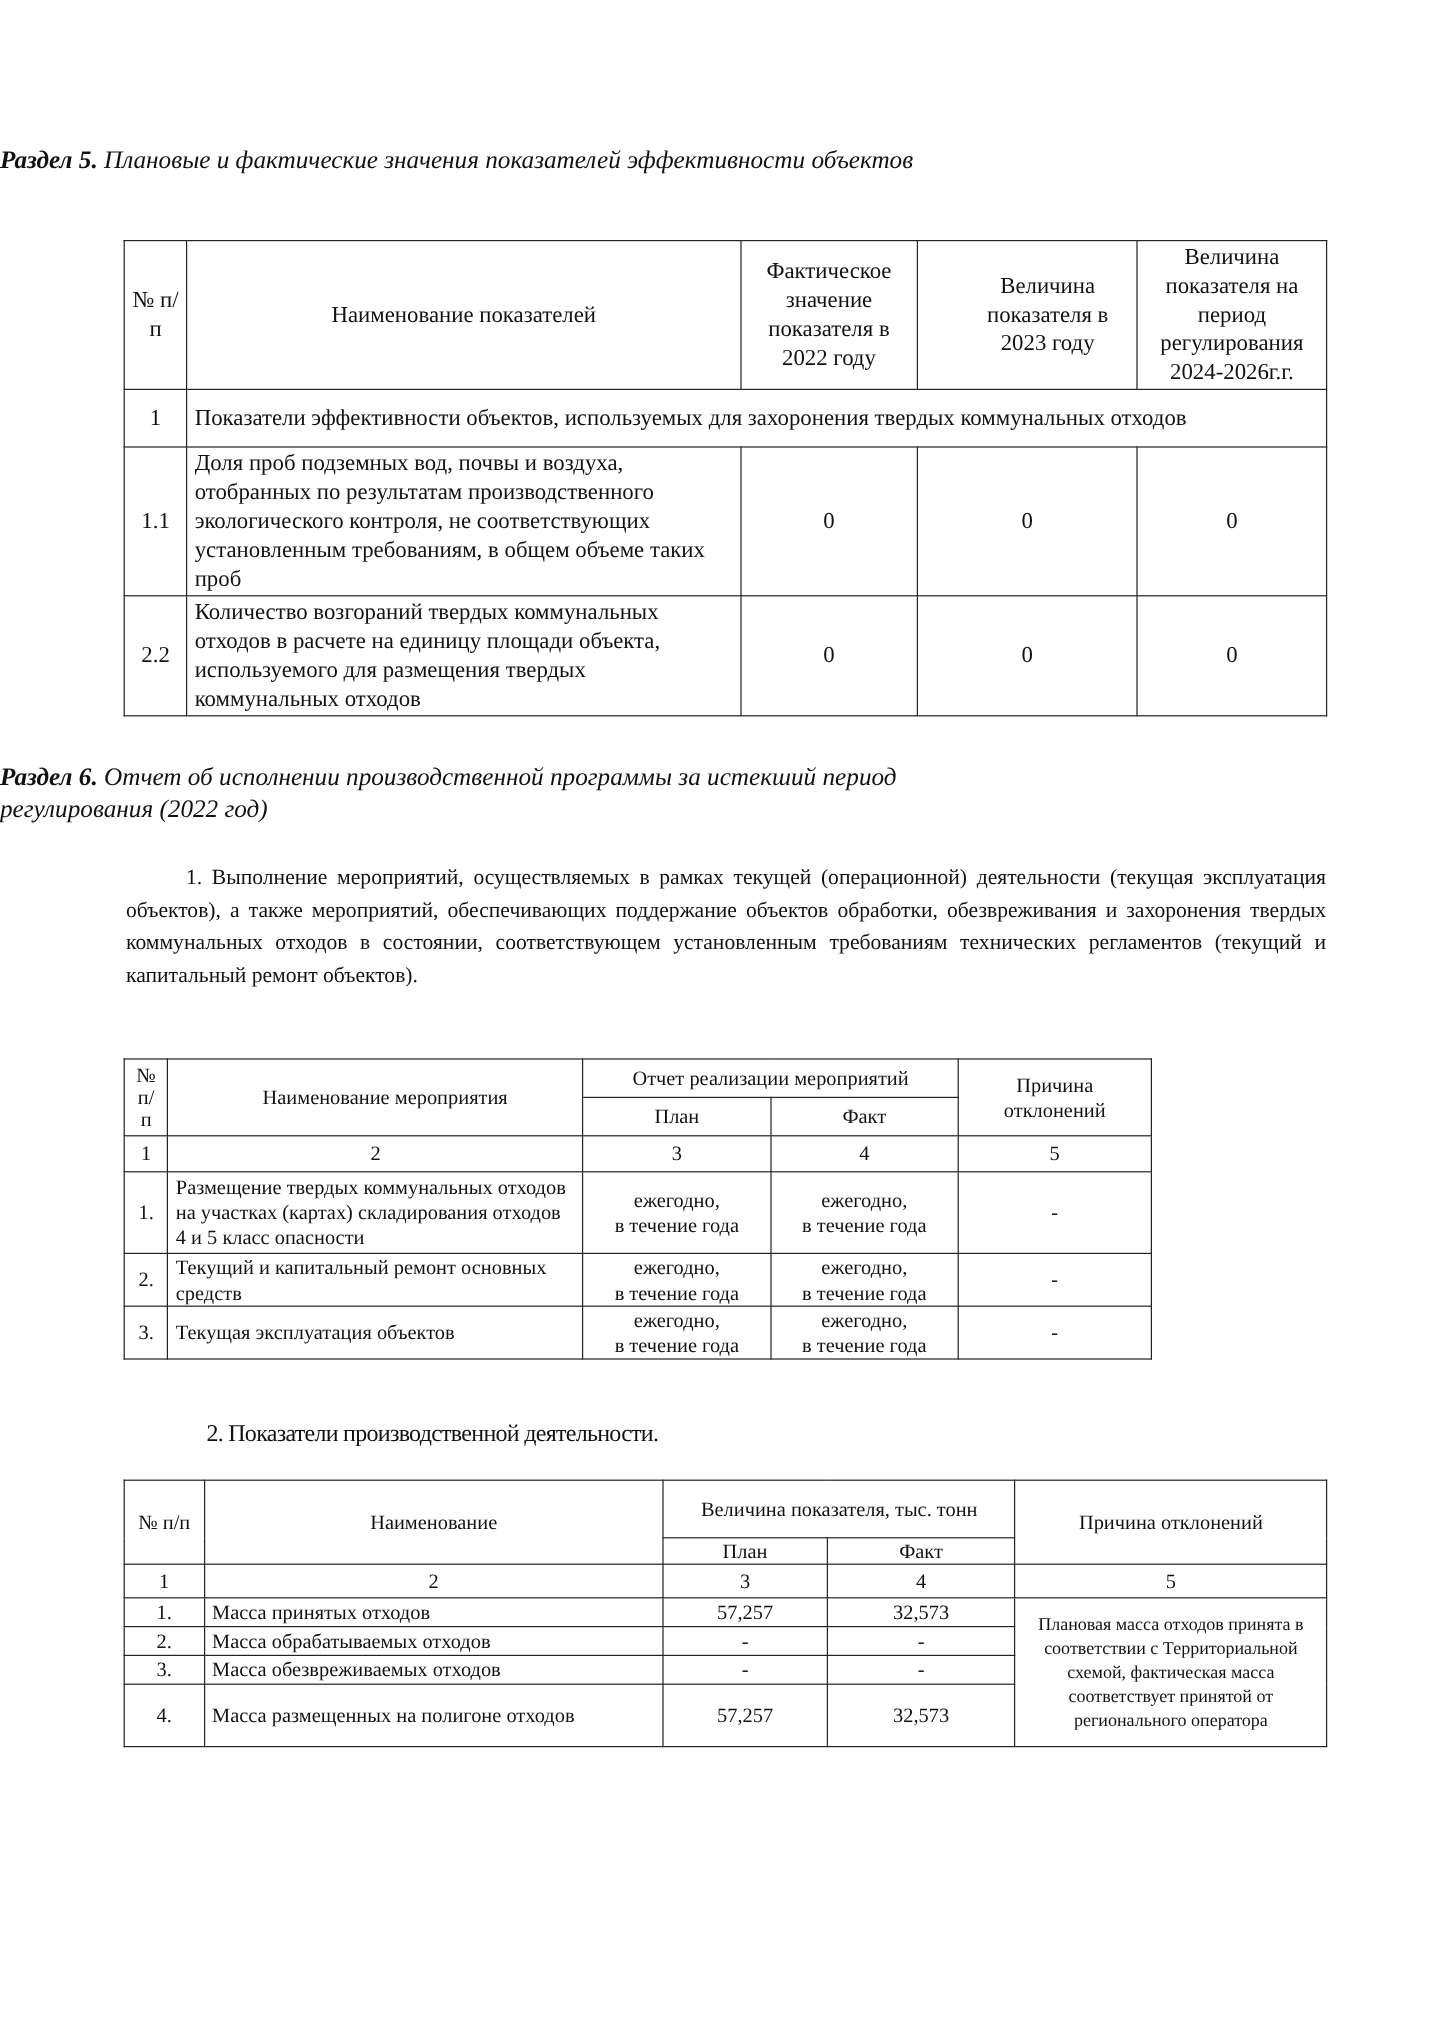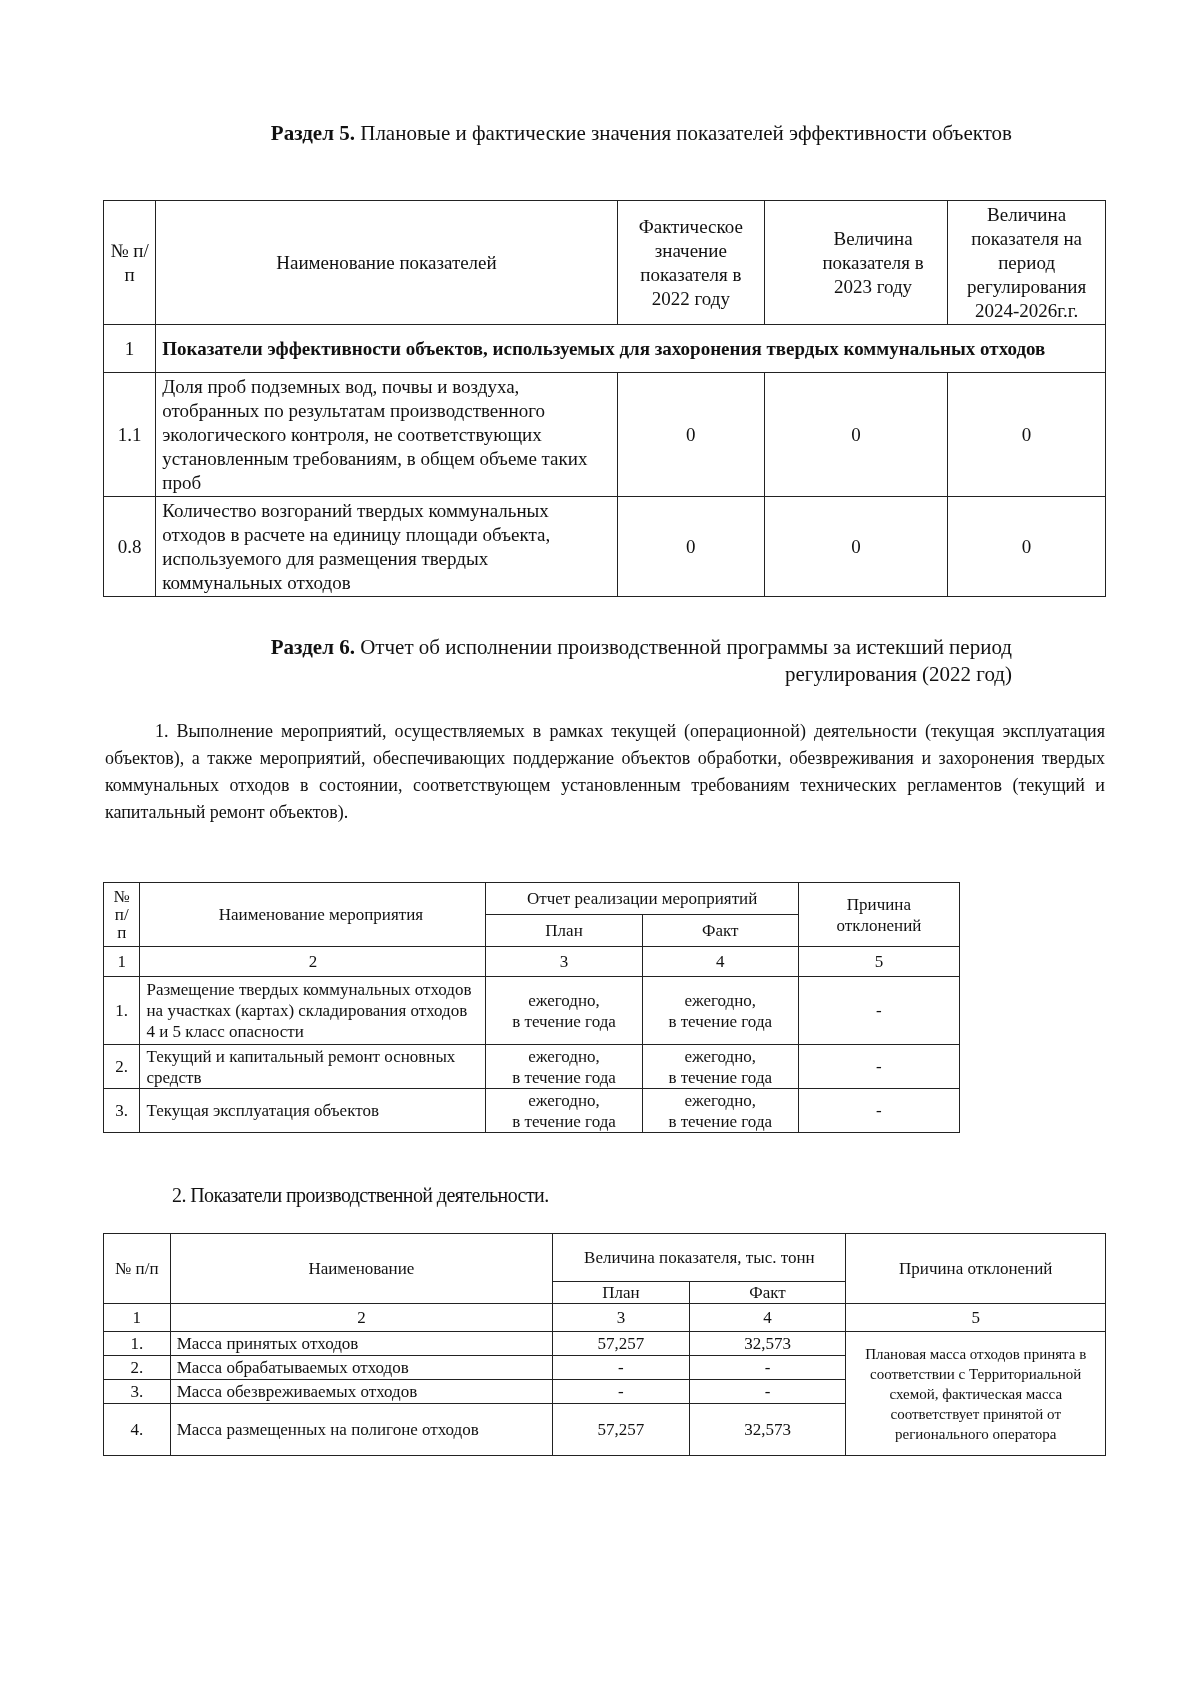--- a/index.html
+++ b/index.html
@@ -1,26 +1,26 @@
 <!DOCTYPE html>
 <html><head>
 <meta charset="utf-8">
 <style>
   html, body { margin: 0; padding: 0; background: #ffffff; }
   body { width: 1200px; height: 1692px; position: relative; overflow: hidden;
          font-family: "Liberation Serif", "DejaVu Serif", serif; color: #111; }
   .page { position: absolute; left: 0; top: 0; width: 1200px; height: 1692px; }
-  .title { position: absolute; left: 0; width: 1012px; text-align: right; font-size: 21px; line-height: 27px; }
+  .title { position: absolute; left: 0; width: 1012px; text-align: left; font-size: 21px; line-height: 27px; font-style: italic; }
   .title b { font-weight: bold; }
   table { border-collapse: collapse; position: absolute; }
   td, th { border: 1.5px solid #222; font-weight: normal; padding: 0 6px; vertical-align: middle; }
   .c { text-align: center; }
   .l { text-align: left; }
   #t5 { left: 103px; top: 200px; width: 1003px; font-size: 19px; line-height: 24px; }
-  #t5 .bold { font-weight: bold; }
+  #t5 .bold { font-weight: normal; }
   .para { position: absolute; left: 105px; width: 1000px; font-size: 18px; line-height: 27px; text-align: justify; }
   #t6a { left: 103px; top: 882px; width: 857px; font-size: 17px; line-height: 21px; }
   #t6b { left: 103px; top: 1233px; width: 1003px; font-size: 17px; line-height: 21px; }
   .sub2 { position: absolute; left: 172px; top: 1184px; font-size: 20px; letter-spacing: -0.6px; }
   .reason { font-size: 15px; line-height: 20px; }
 </style>
 </head>
 <body>
 
 <div class="page">
@@ -43,21 +43,21 @@
       <td class="l bold" colspan="4">Показатели эффективности объектов, используемых для захоронения твердых коммунальных отходов</td>
     </tr>
     <tr style="height:124px;">
       <td class="c">1.1</td>
       <td class="l">Доля проб подземных вод, почвы и воздуха, отобранных по результатам производственного экологического контроля, не соответствующих установленным требованиям, в общем объеме таких проб</td>
       <td class="c">0</td>
       <td class="c">0</td>
       <td class="c">0</td>
     </tr>
     <tr style="height:100px;">
-      <td class="c">0.8</td>
+      <td class="c">2.2</td>
       <td class="l">Количество возгораний твердых коммунальных отходов в расчете на единицу площади объекта, используемого для размещения твердых коммунальных отходов</td>
       <td class="c">0</td>
       <td class="c">0</td>
       <td class="c">0</td>
     </tr>
   </tbody>
     </table>
 
   <div class="title" style="top:634px;">
     <b>Раздел 6.</b><span> Отчет об исполнении производственной программы за истекший период</span><br>

